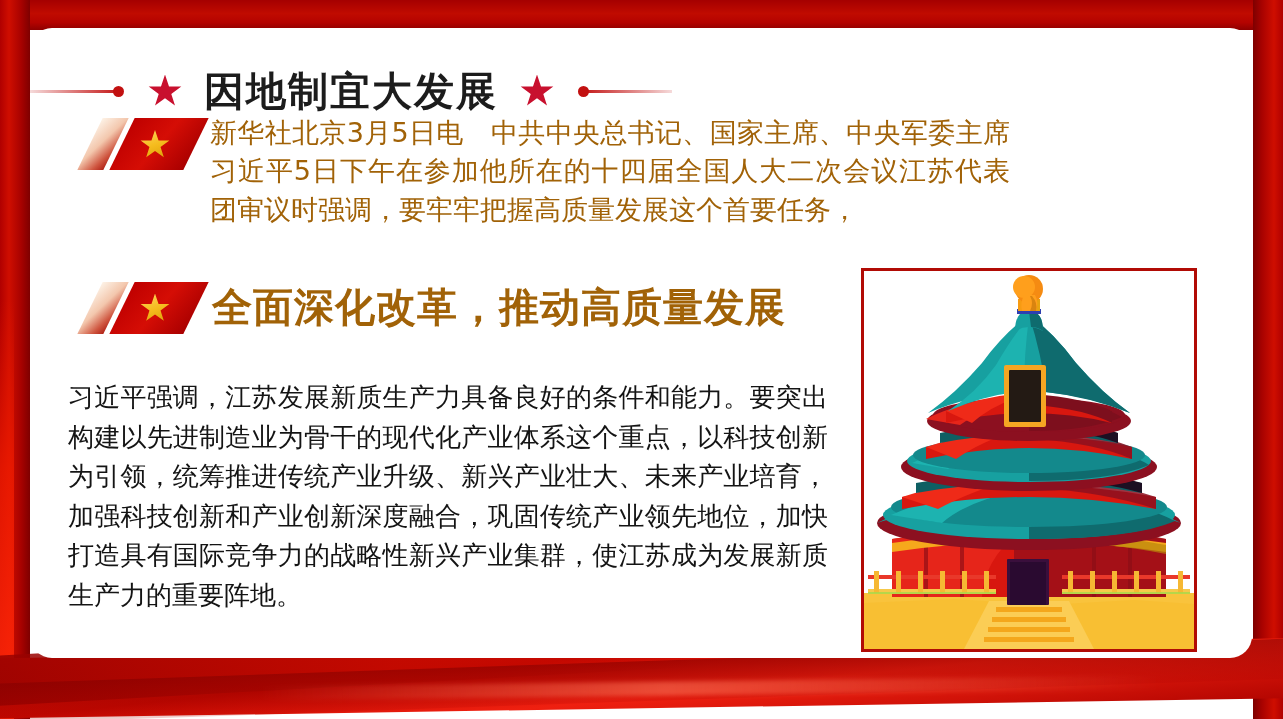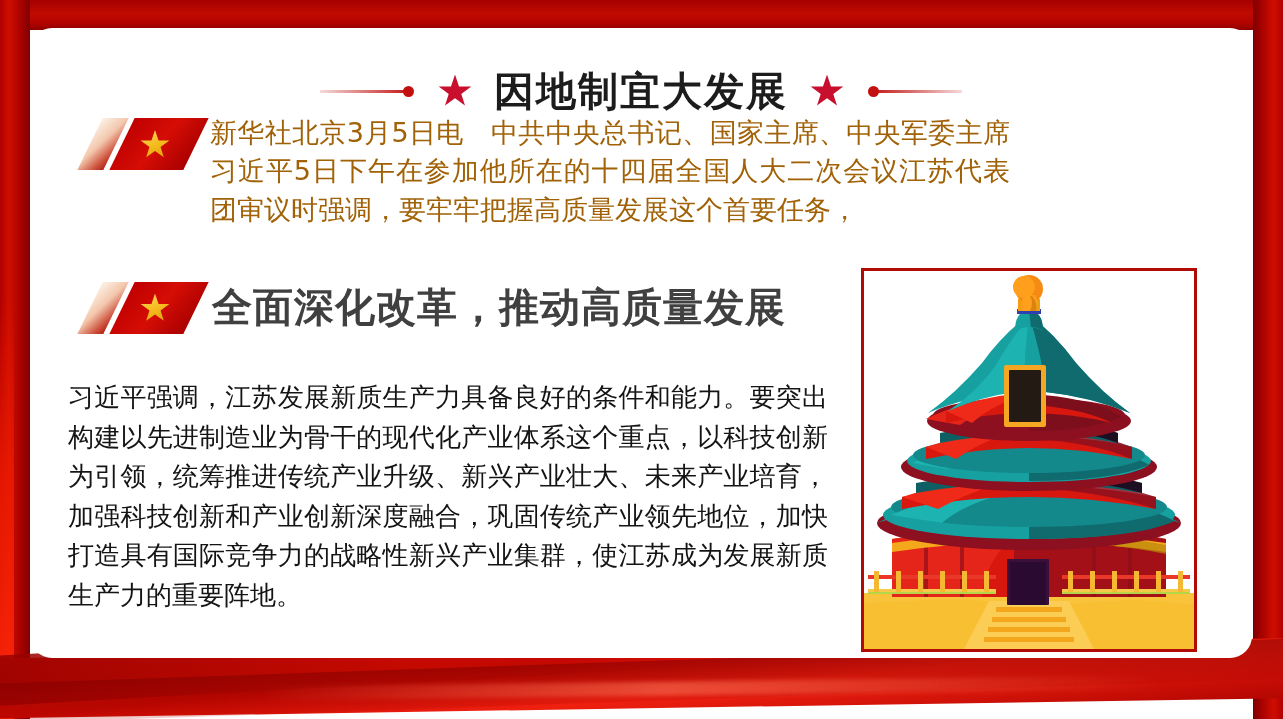--- a/index.html
+++ b/index.html
@@ -101,21 +101,20 @@
     box-shadow: 0 0 0 0 rgba(0,0,0,0);
   }
 
   
   .title-row {
     position: absolute;
     left: 0; top: 36px;
     width: 1222px;
     display: flex;
     align-items: center;
-    justify-content: center;
     gap: 0px;
   }
   .title-line {
     width: 92px; height: 3px;
     position: relative;
   }
   .title-line.left  { background: linear-gradient(90deg, rgba(190,8,8,0.15) 0%, #c21010 100%); }
   .title-line.right { background: linear-gradient(270deg, rgba(190,8,8,0.15) 0%, #c21010 100%); }
   .title-line .dot {
     position: absolute;
@@ -195,21 +194,21 @@
 
   .head-block {
     position: absolute;
     left: 58px; top: 252px;
     display: flex;
     align-items: center;
   }
   .head-text {
     font-size: 40px;
     font-weight: 700;
-    color: #404040;
+    color: #a16207;
     margin-left: 16px;
     letter-spacing: 1px;
     white-space: nowrap;
   }
 
   .body-text {
     position: absolute;
     left: 38px; top: 350px;
     width: 760px;
     font-size: 26px;

